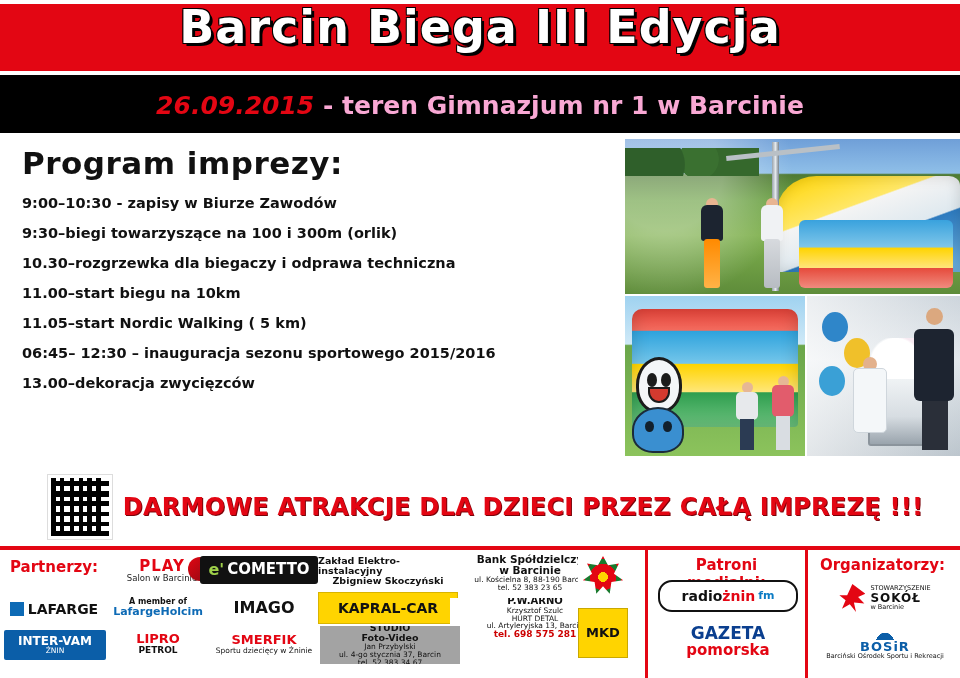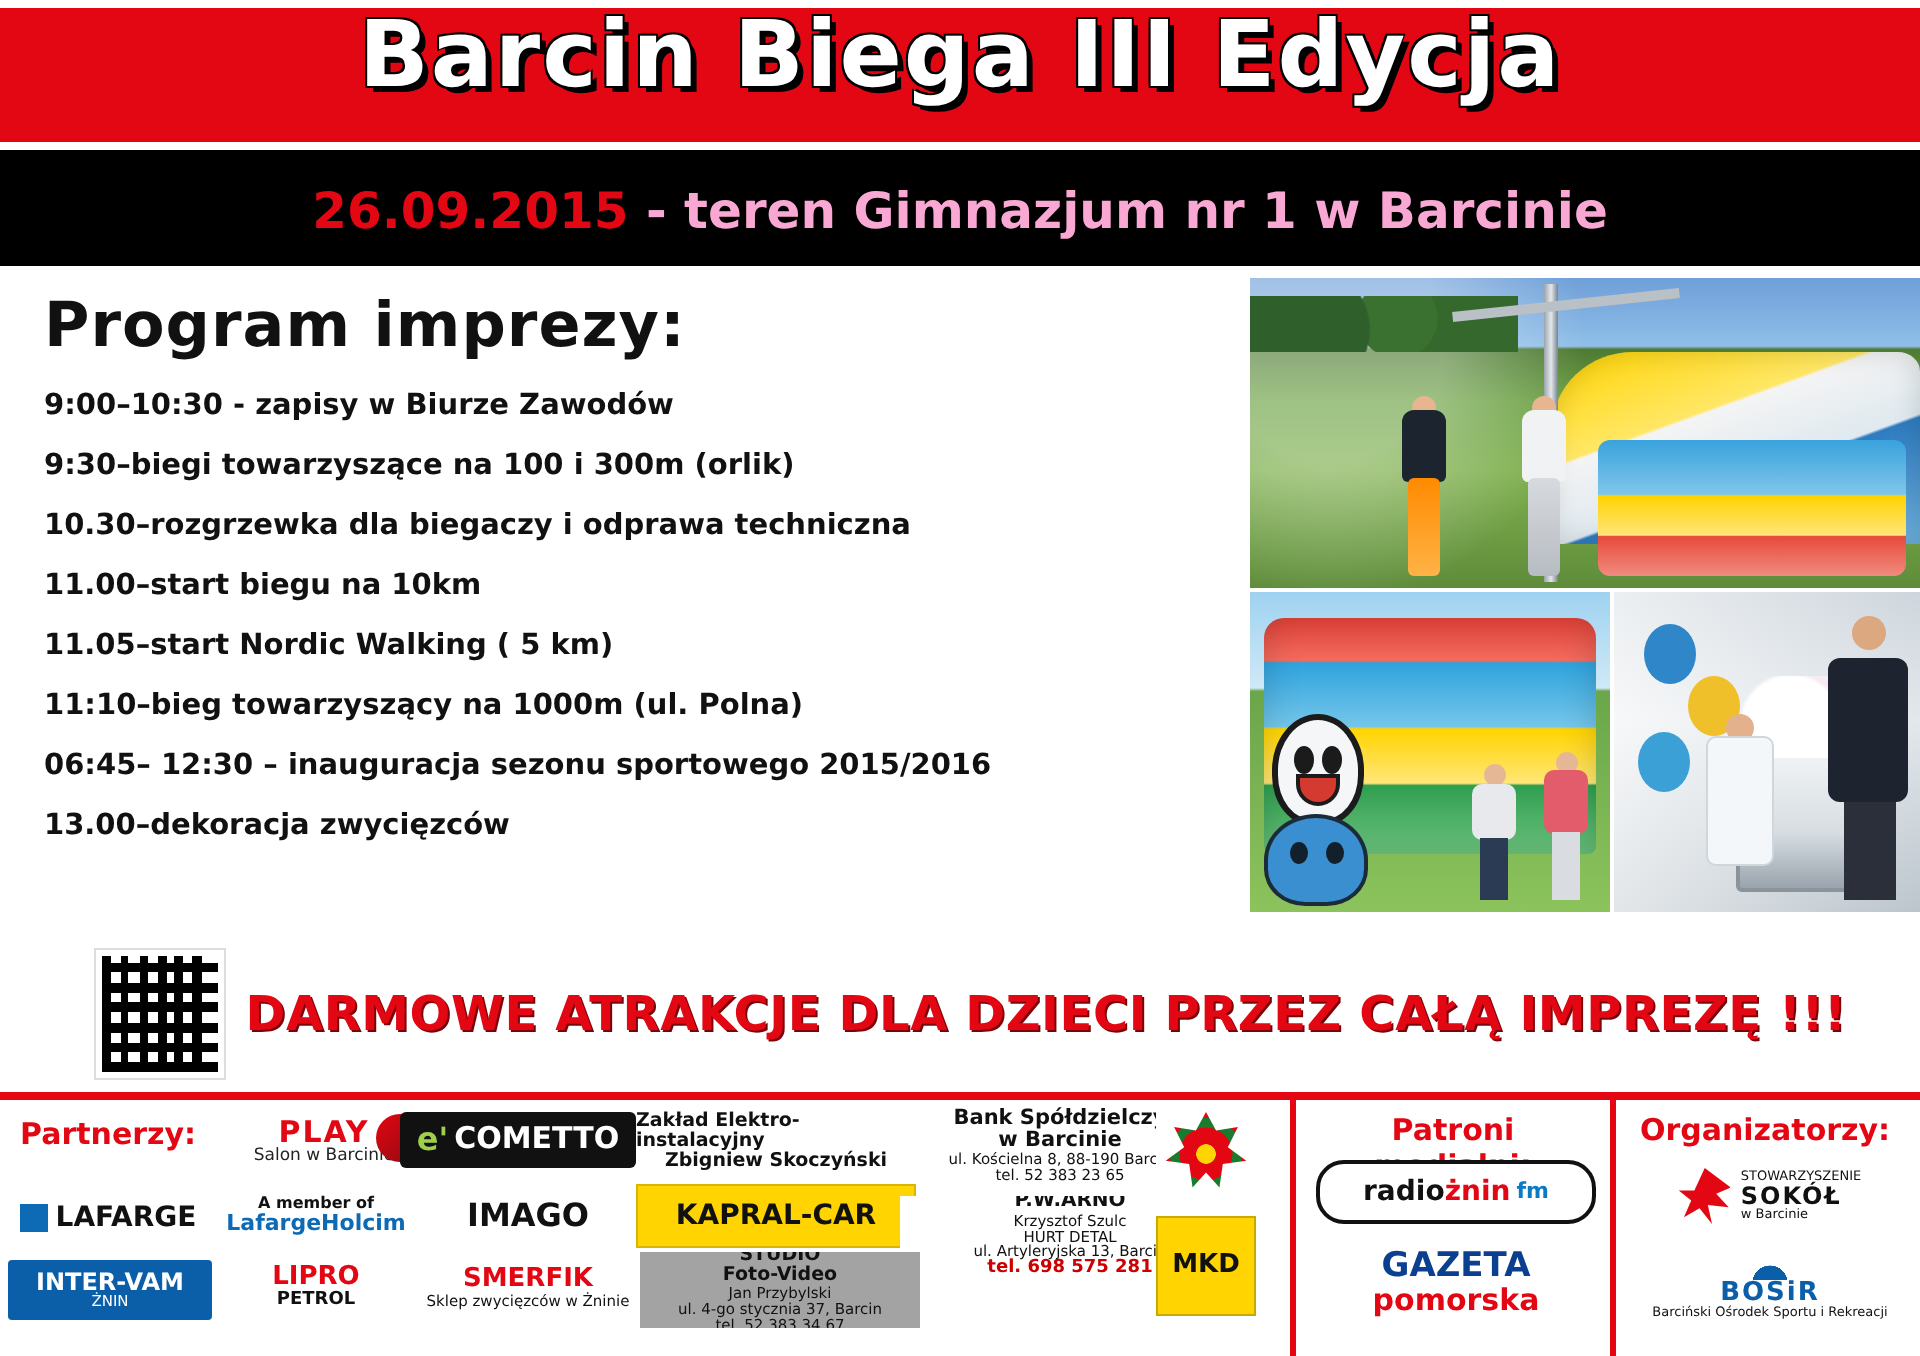--- a/index.html
+++ b/index.html
@@ -54,21 +54,21 @@
     display: flex;
     align-items: center;
     justify-content: center;
   }
   .date-text {
     font-family: "DejaVu Sans", sans-serif;
     font-weight: bold;
     font-size: 25px;
     white-space: nowrap;
   }
-  .date-text .red { color: #e30613; }
+  .date-text .red { color: #e30613; font-style: italic; }
   .date-text .white { color: #f9a8d4; }
 
   
   .body-area {
     flex: 1;
     background: #ffffff;
     position: relative;
     padding: 0;
     overflow: hidden;
   }
@@ -424,21 +424,20 @@
   <div class="body-area">
 
     <div class="program">
       <div class="program-title">Program imprezy:</div>
       <ul class="program-list">
         <li>9:00–10:30 - zapisy w Biurze Zawodów</li>
         <li>9:30–biegi towarzyszące na 100 i 300m (orlik)</li>
         <li>10.30–rozgrzewka dla biegaczy i odprawa techniczna</li>
         <li>11.00–start biegu na 10km</li>
         <li>11.05–start Nordic Walking ( 5 km)</li>
-        <li>11:10–bieg towarzyszący na 1000m (ul. Polna)</li>
         <li>06:45– 12:30 – inauguracja sezonu sportowego 2015/2016</li>
         <li>13.00–dekoracja zwycięzców</li>
       </ul>
     </div>
 
     <div class="photos">
       <div class="photo photo-top ph1">
         <div class="trees"></div>
         <div class="slide"></div>
         <div class="slide2"></div>
@@ -563,21 +562,21 @@
         <div class="sub">ŻNIN</div>
       </div>
 
       <div class="logo l-lipro">
         <div>LIPRO</div>
         <div class="p">PETROL</div>
       </div>
 
       <div class="logo l-smerfik">
         <div>SMERFIK</div>
-        <div class="sub">Sklep zwycięzców w Żninie</div>
+        <div class="sub">Sportu dziecięcy w Żninie</div>
       </div>
 
       <div class="logo l-studio">
         <div class="s1">STUDIO</div>
         <div class="s1">Foto-Video</div>
         <div class="s2">Jan Przybylski</div>
         <div class="s2">ul. 4-go stycznia 37, Barcin</div>
         <div class="s2">tel. 52 383 34 67</div>
       </div>
 

